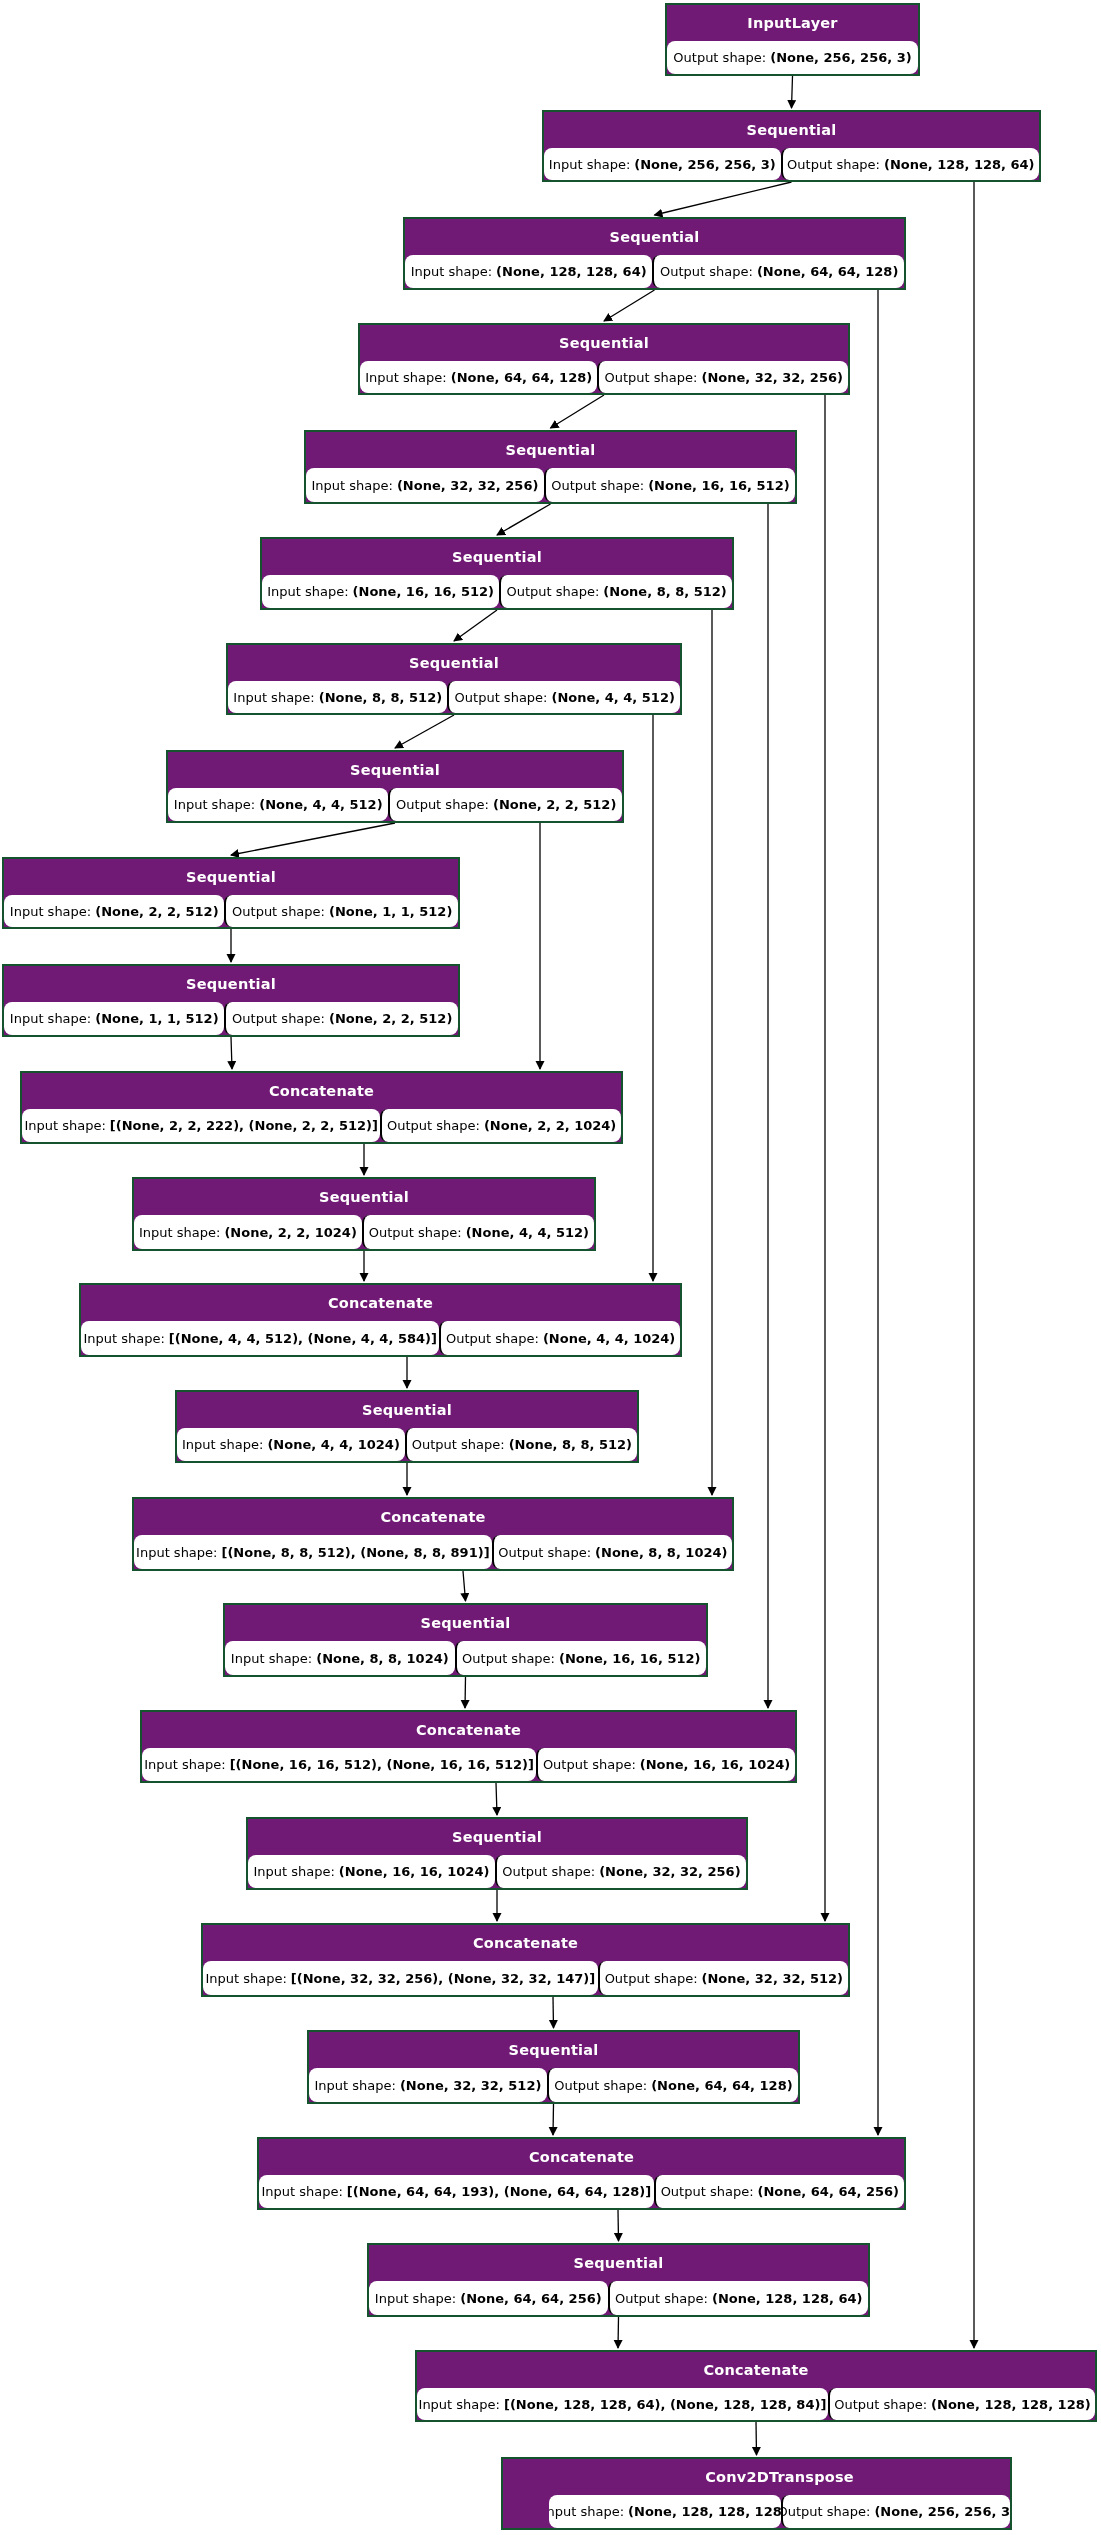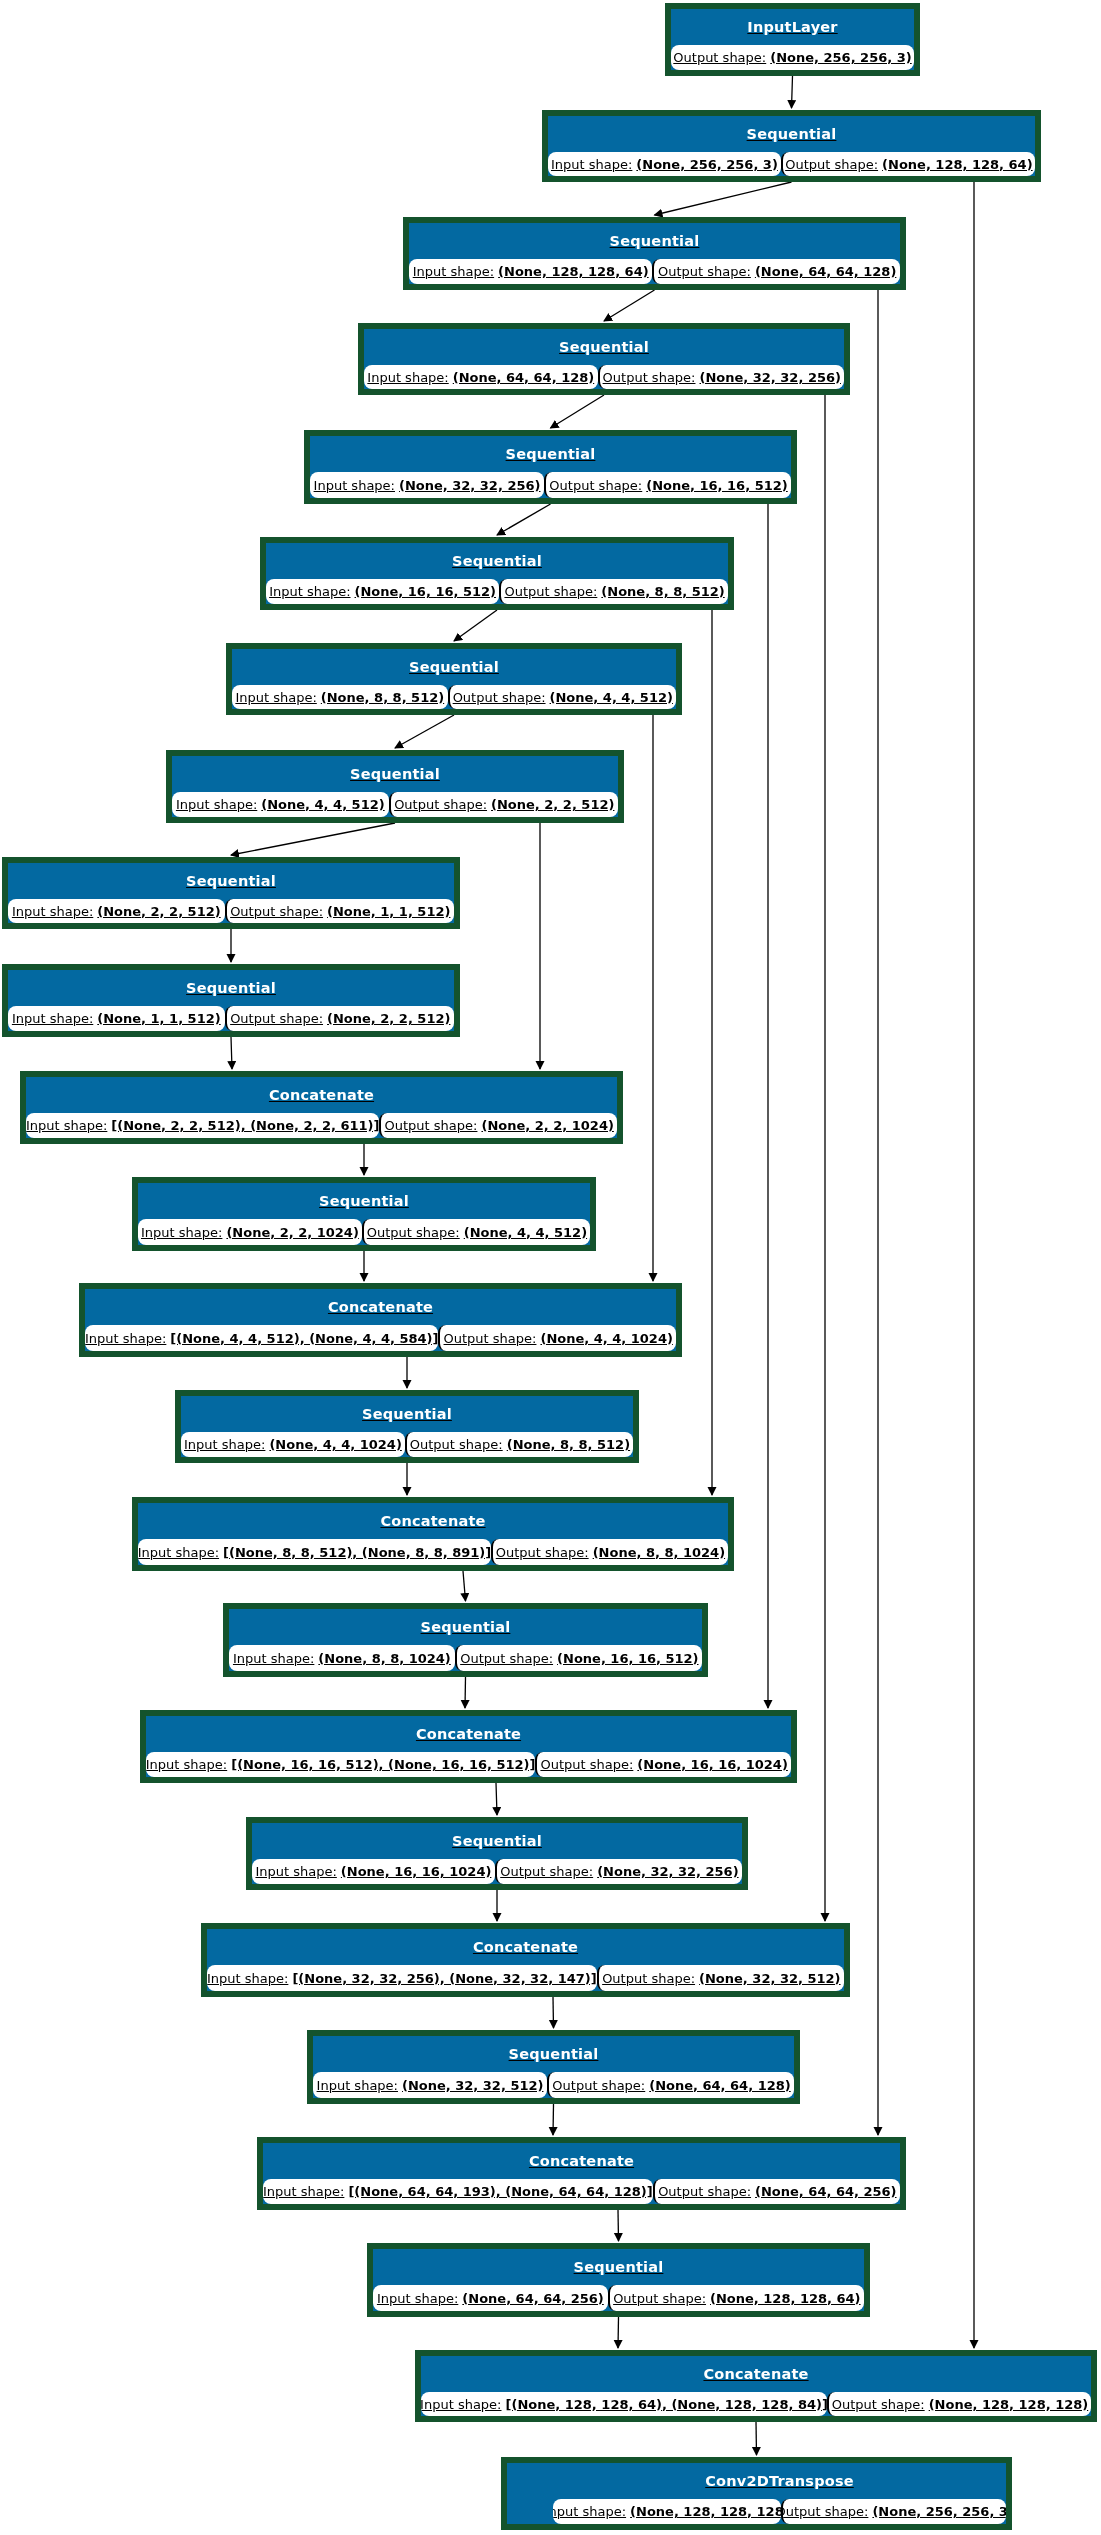--- a/index.html
+++ b/index.html
@@ -7,25 +7,24 @@
     position:relative;
     font-family:"DejaVu Sans","Liberation Sans",sans-serif;
     background:#ffffff;
     overflow:hidden;
   }
   svg.edges{position:absolute;left:0;top:0;width:100%;height:100%;pointer-events:none;}
   svg.edges line{stroke:#000;stroke-width:1.3;}
   .node{
     position:absolute;
     box-sizing:border-box;
-    background:#0369a1;
-    border:6px solid #14532d;
+    background:#701a75;
+    border:2px solid #14532d;
     display:flex;
     flex-direction:column;
-    text-decoration:underline;
   }
   .ntitle{
     flex:0 0 36px;
     color:#fff;
     font-weight:bold;
     font-size:14.5px;
     display:flex;
     align-items:center;
     justify-content:center;
     letter-spacing:.2px;
@@ -213,21 +212,21 @@
           <span class="lab">Output shape:</span>
           <span class="val">(None, 2, 2, 512)</span>
         </div>
       </div>
     </div>
     <div class="node" style="left: 20px; top: 1071px; width: 603px; height: 73px;">
       <div class="ntitle">Concatenate</div>
       <div class="cells">
         <div class="cell">
           <span class="lab">Input shape:</span>
-          <span class="val">[(None, 2, 2, 512), (None, 2, 2, 611)]</span>
+          <span class="val">[(None, 2, 2, 222), (None, 2, 2, 512)]</span>
         </div>
         <div class="cell">
           <span class="lab">Output shape:</span>
           <span class="val">(None, 2, 2, 1024)</span>
         </div>
       </div>
     </div>
     <div class="node" style="left: 132px; top: 1177px; width: 464px; height: 74px;">
       <div class="ntitle">Sequential</div>
       <div class="cells">

